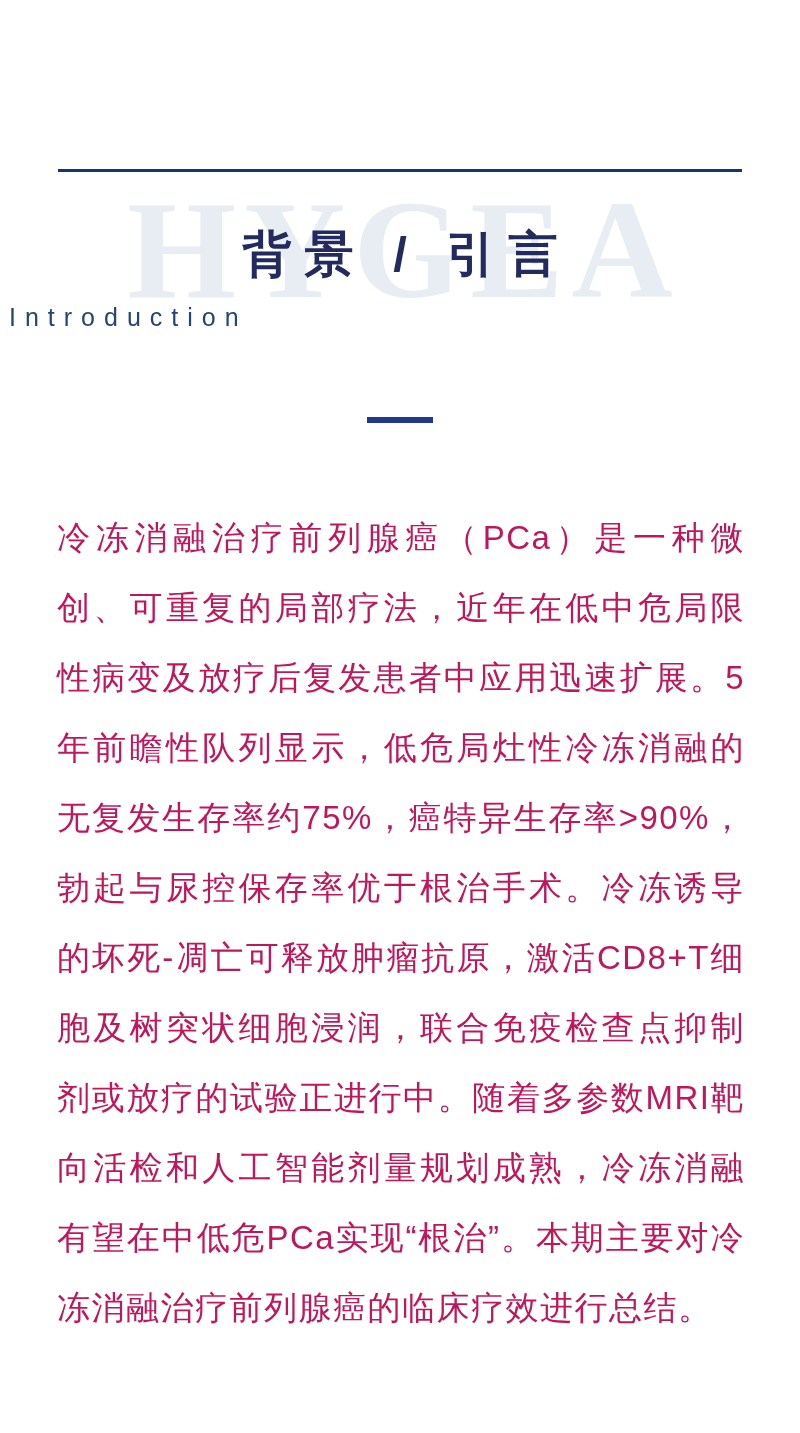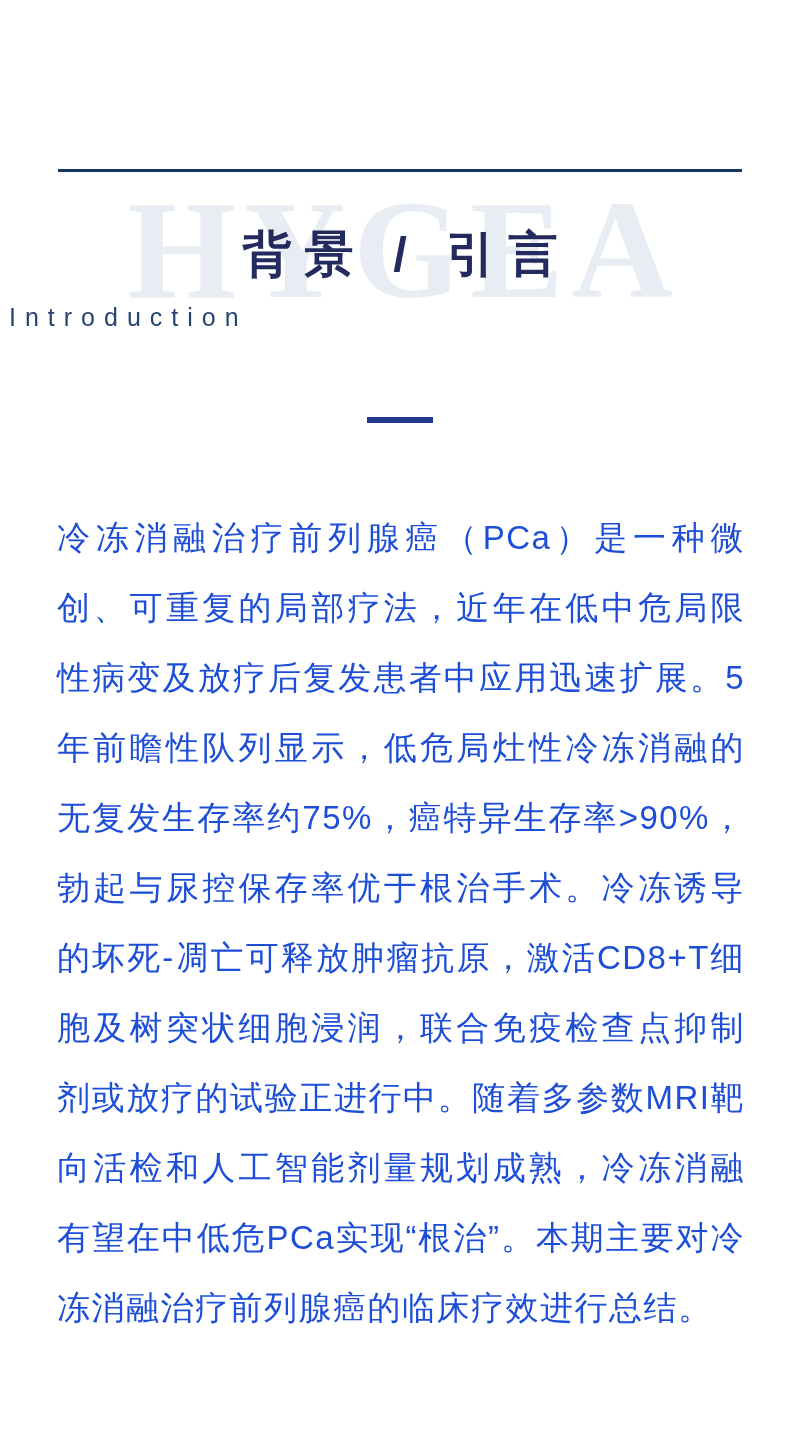--- a/index.html
+++ b/index.html
@@ -89,21 +89,21 @@
 
   
   .body-text {
     position: absolute;
     left: 57px;
     top: 503px;
     width: 688px;
     font-size: 33px;
     line-height: 70px;
     letter-spacing: 1.5px;
-    color: #1d4ed8;
+    color: #be185d;
     text-align: justify;
     text-justify: inter-ideograph;
   }
 </style>
 </head>
 <body>
 
 <div class="page">
 
   <div class="top-rule"></div>

